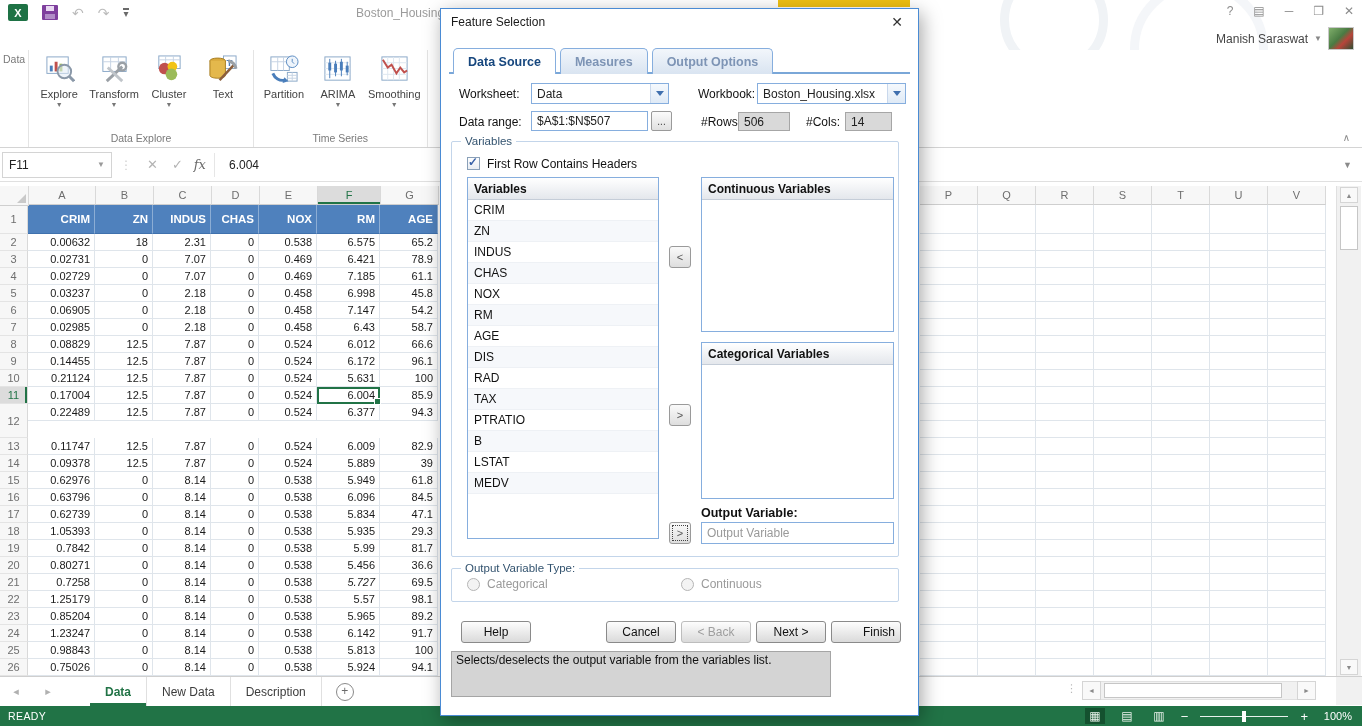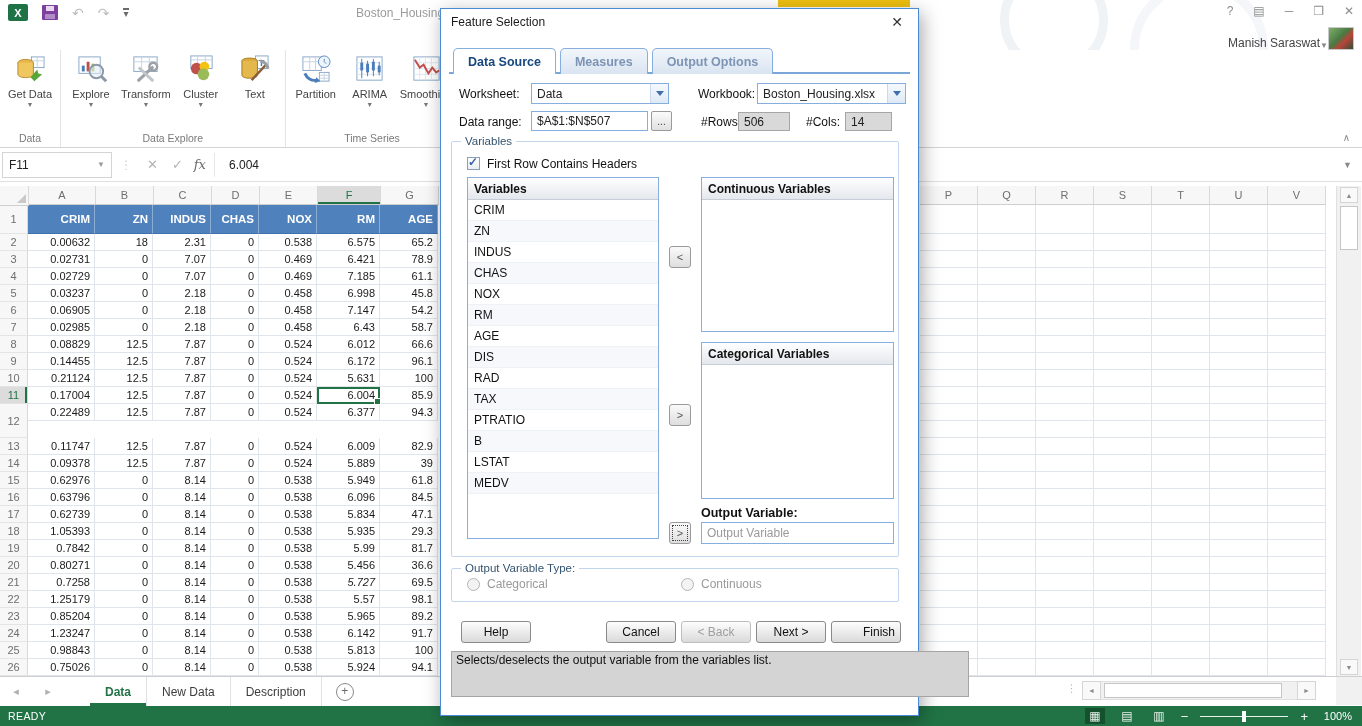--- a/index.html
+++ b/index.html
@@ -15,21 +15,21 @@
   .save-ic{width:16px;height:15px;background:#7e3f9d;position:relative;border-radius:1px;}
   .save-ic::before{content:"";position:absolute;left:4px;top:1px;width:8px;height:5px;background:#e9d8f2;}
   .save-ic::after{content:"";position:absolute;left:3px;bottom:1px;width:10px;height:5px;background:#b08cc7;}
   .qat-glyph{color:#bcbcbc;font-size:14px;line-height:14px;}
   .qat-custom{color:#6a6a6a;font-size:10px;border-top:2px solid #6a6a6a;padding-top:0;line-height:8px;}
   .win-title{position:absolute;left:356px;top:6px;color:#9b9b9b;font-size:12px;white-space:nowrap;}
   .yellow-bar{position:absolute;left:778px;top:0;width:132px;height:7px;background:#efc011;}
   .deco-circle{position:absolute;border-radius:50%;border:9px solid #f0f3f6;}
   .win-controls{position:absolute;right:8px;top:4px;display:flex;gap:20px;color:#8b8b8b;font-size:12px;z-index:5;}
   .win-controls span{cursor:default;}
-  .user-area{position:absolute;right:8px;top:27px;display:flex;align-items:flex-end;gap:0;font-size:12px;color:#444;z-index:5;}
+  .user-area{position:absolute;right:8px;top:27px;display:flex;align-items:center;gap:6px;font-size:12px;color:#444;z-index:5;}
   .user-dd{font-size:8px;color:#888;}
   .avatar{width:24px;height:21px;background:linear-gradient(135deg,#7fae6a 0%,#4a7a43 45%,#b8443a 65%,#2f4f33 100%);border:1px solid #c8c8c8;}
 
   
   .ribbon-tabs{left:0;top:25px;width:1362px;height:25px;display:flex;font-size:11.5px;color:#444;background:#fff;}
   .file-tab{background:#217346;color:#fff;padding:0 17px;display:flex;align-items:center;}
   .rtab{padding:0 14px;display:flex;align-items:center;letter-spacing:.3px;}
 
   
   .ribbon{left:0;top:50px;width:1362px;height:97px;background:#fff;border-bottom:1px solid #d4d4d4;display:flex;}
@@ -166,33 +166,20 @@
   <div class="user-area">
     <span>Manish Saraswat</span>
     <span class="user-dd">▼</span>
     <span class="avatar"></span>
   </div>
 
 
   <div class="abs ribbon">
     <div style="display:flex;" id="ribbon-groups">
         <div class="ribbon-group">
-          <div class="rg-buttons">
-            <div class="rbtn">
-              <span class="ricon"><svg viewBox="0 0 32 32">
-                  <rect x="17" y="3" width="13" height="11" fill="#fff" stroke="#8aa8c8"></rect>
-                  <path d="M17 7h13M23 3v11" stroke="#c6d4e4" fill="none"></path>
-                  <ellipse cx="11" cy="9" rx="8" ry="3.4" fill="#e8b64c" stroke="#b98a2f"></ellipse>
-                  <path d="M3 9v12c0 2 3.6 3.4 8 3.4s8-1.4 8-3.4V9" fill="#f0c75e" stroke="#b98a2f"></path>
-                  <path d="M20 28l8-7-4-1-1-4-7 8z" fill="#57a639"></path>
-                </svg></span>
-              <span class="rlabel">Get Data</span>
-              <span class="rarrow">▼</span>
-            </div>
-          </div>
           <div class="rg-label">Data</div>
         </div>
         <div class="ribbon-group">
           <div class="rg-buttons">
             <div class="rbtn">
               <span class="ricon"><svg viewBox="0 0 32 32">
                   <rect x="3" y="3" width="22" height="17" fill="#fff" stroke="#8aa8c8"></rect>
                   <rect x="6" y="12" width="3" height="6" fill="#4a7ebb"></rect>
                   <rect x="11" y="8" width="3" height="10" fill="#c0504d"></rect>
                   <rect x="16" y="10" width="3" height="8" fill="#9bbb59"></rect>
@@ -989,16 +976,16 @@
       </div>
 
     <div id="dialog-buttons">
         <div class="dbtn" style="left: 20px; top: 612px;">Help</div>
         <div class="dbtn" style="left: 165px; top: 612px;">Cancel</div>
         <div class="dbtn disabled" style="left: 240px; top: 612px;">&lt; Back</div>
         <div class="dbtn" style="left: 315px; top: 612px;">Next &gt;</div>
         <div class="dbtn" style="left: 390px; top: 612px; padding-left: 26px;">Finish</div>
       </div>
 
-    <div class="dstatus" style="left:10px;top:642px;width:518px;height:46px;">Selects/deselects the output variable from the variables list.</div>
+    <div class="dstatus" style="left:10px;top:642px;width:380px;height:46px;">Selects/deselects the output variable from the variables list.</div>
   </div>
 
 </div>
 
 </body></html>

